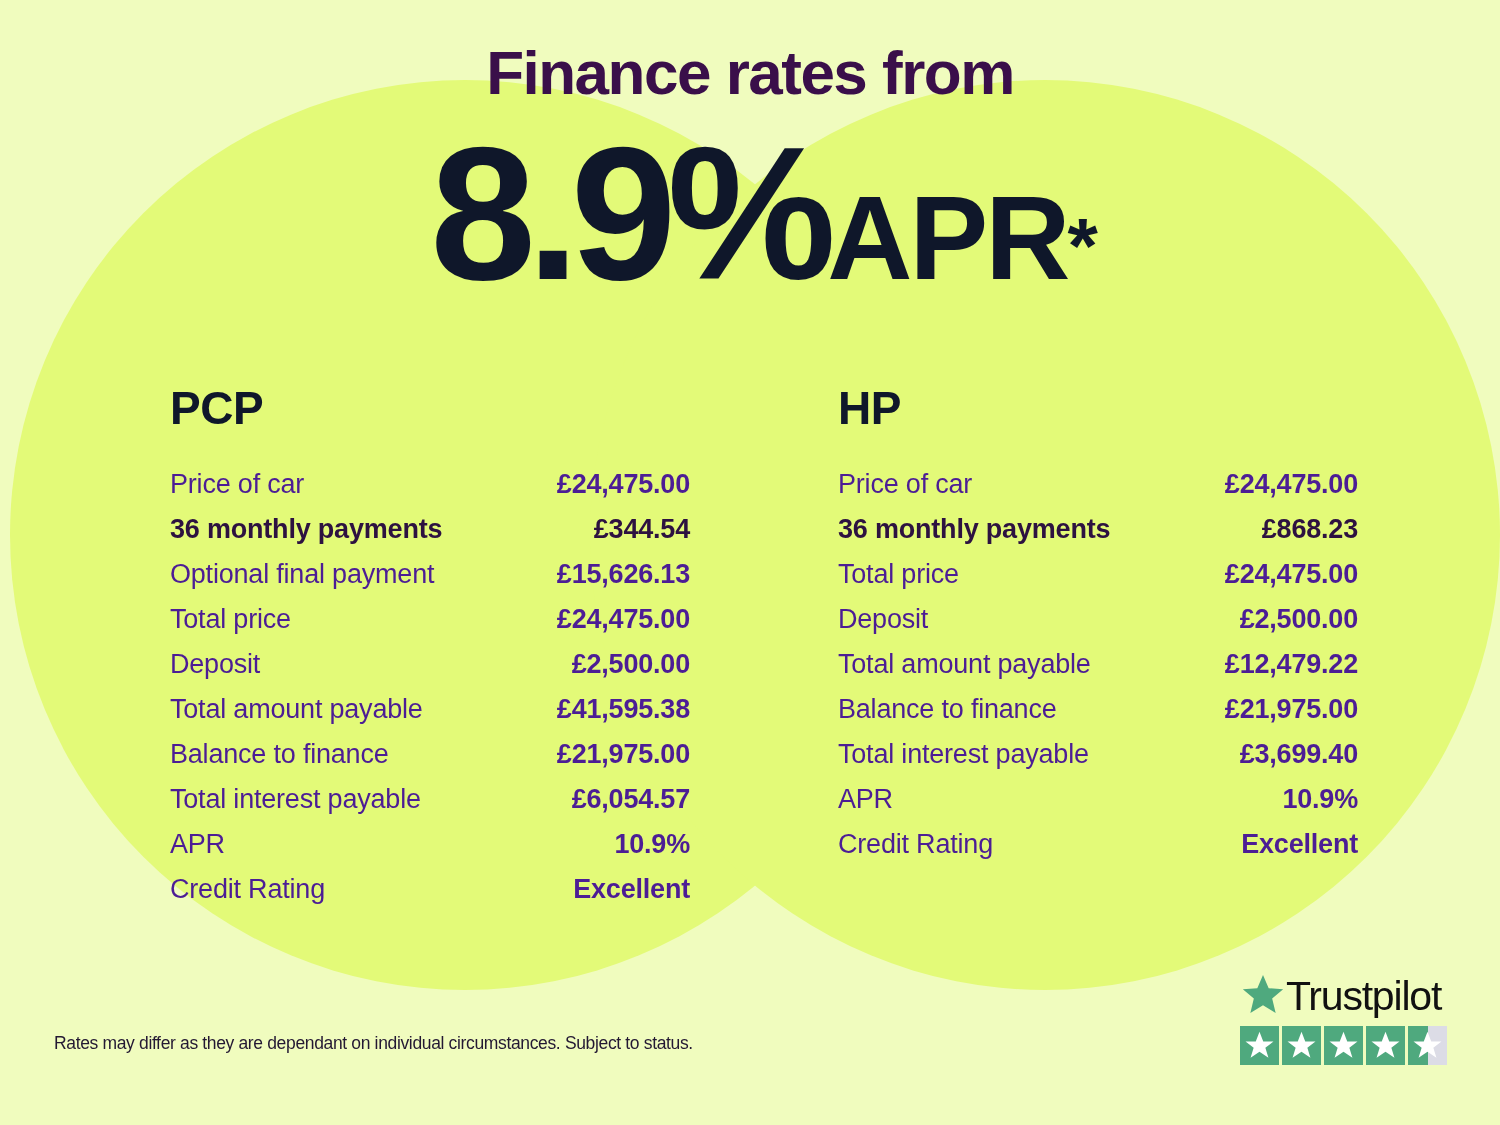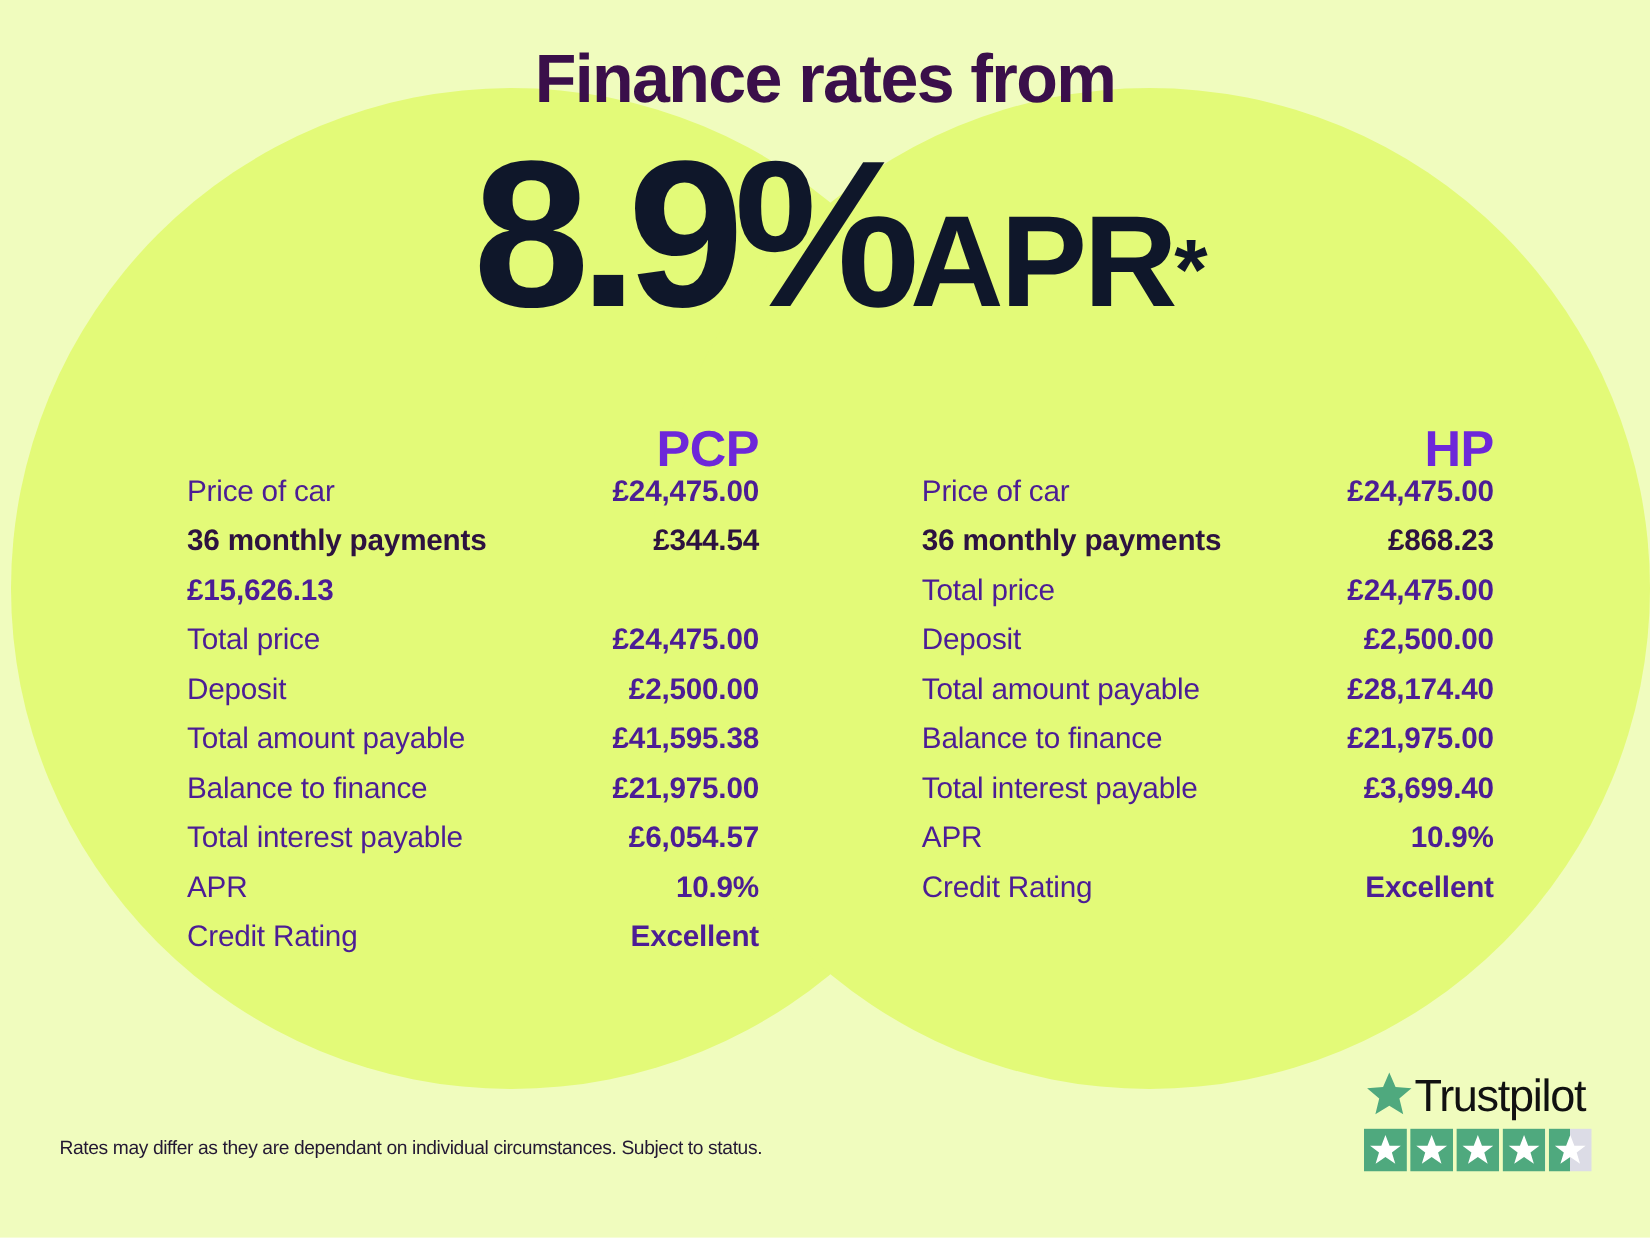--- a/index.html
+++ b/index.html
@@ -67,25 +67,26 @@
     font-weight:bold;
     vertical-align:super;
   }
 
   
   .panel { position:absolute; top:385px; width:520px; }
   #panel-pcp { left:170px; }
   #panel-hp  { left:838px; }
 
   .panel-title {
-    text-align:right;
+    text-align:left;
     font-size:46px;
     font-weight:bold;
     letter-spacing:-0.5px;
-    color:#6d28d9;
+    color:#0f172a;
+    margin-bottom:38px;
     line-height:1;
   }
 
   .rows { width:100%; }
 
   .row {
     display:flex;
     justify-content:space-between;
     align-items:baseline;
     height:45px;
@@ -157,20 +158,21 @@
       <div class="rows" id="rows-pcp">
           <div class="row">
             <span class="label">Price of car</span>
             <span class="value">£24,475.00</span>
           </div>
           <div class="row highlight">
             <span class="label">36 monthly payments</span>
             <span class="value">£344.54</span>
           </div>
           <div class="row">
+            <span class="label">Optional final payment</span>
             <span class="value">£15,626.13</span>
           </div>
           <div class="row">
             <span class="label">Total price</span>
             <span class="value">£24,475.00</span>
           </div>
           <div class="row">
             <span class="label">Deposit</span>
             <span class="value">£2,500.00</span>
           </div>
@@ -211,21 +213,21 @@
           <div class="row">
             <span class="label">Total price</span>
             <span class="value">£24,475.00</span>
           </div>
           <div class="row">
             <span class="label">Deposit</span>
             <span class="value">£2,500.00</span>
           </div>
           <div class="row">
             <span class="label">Total amount payable</span>
-            <span class="value">£28,174.40</span>
+            <span class="value">£12,479.22</span>
           </div>
           <div class="row">
             <span class="label">Balance to finance</span>
             <span class="value">£21,975.00</span>
           </div>
           <div class="row">
             <span class="label">Total interest payable</span>
             <span class="value">£3,699.40</span>
           </div>
           <div class="row">

